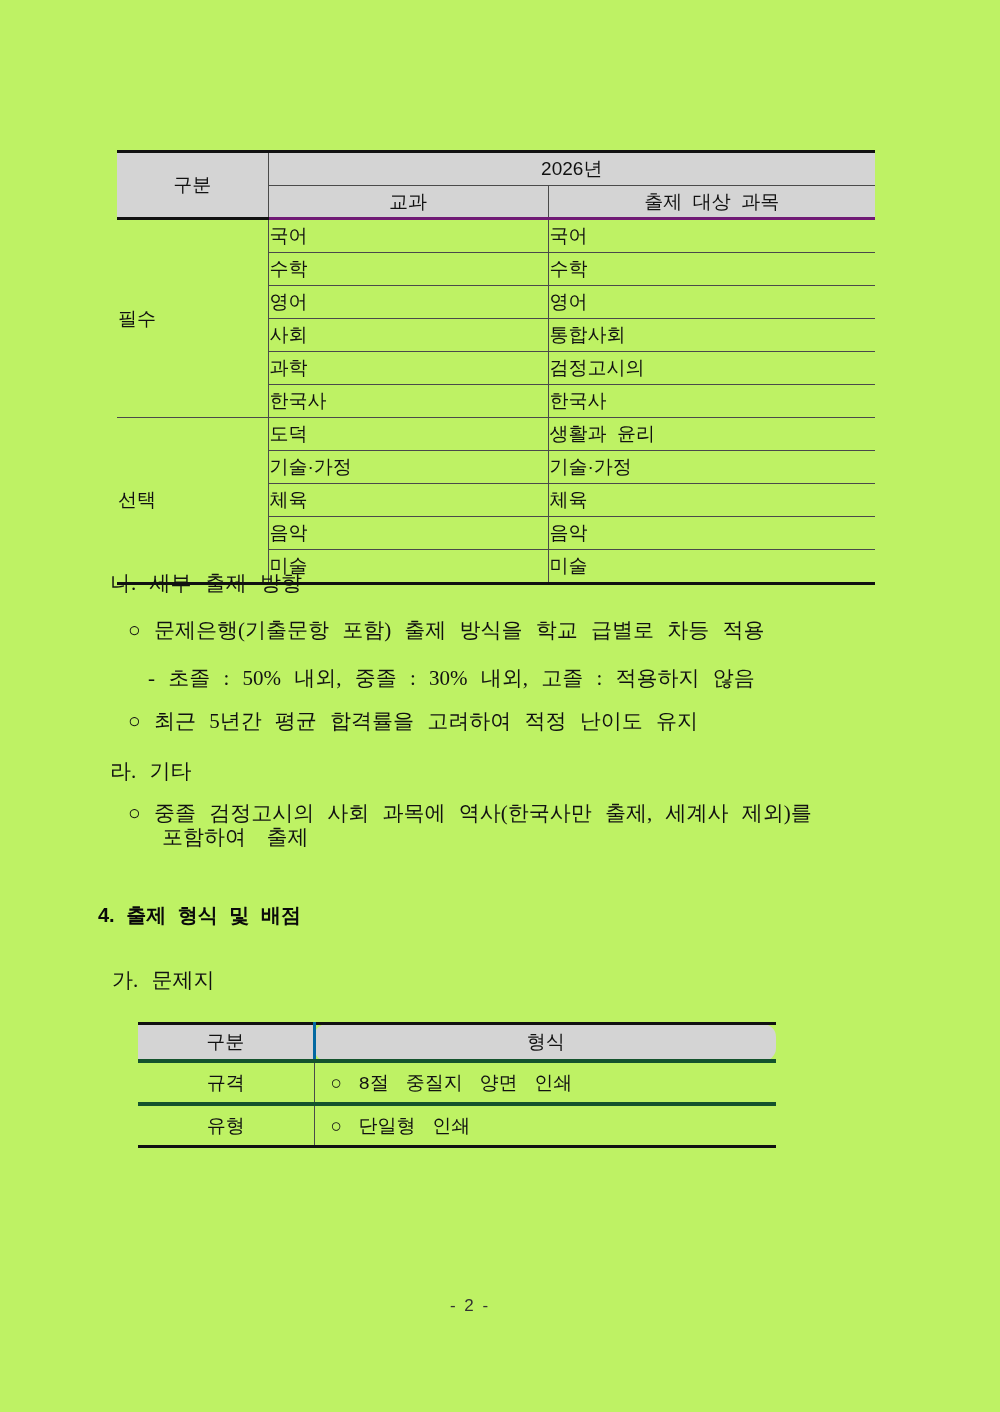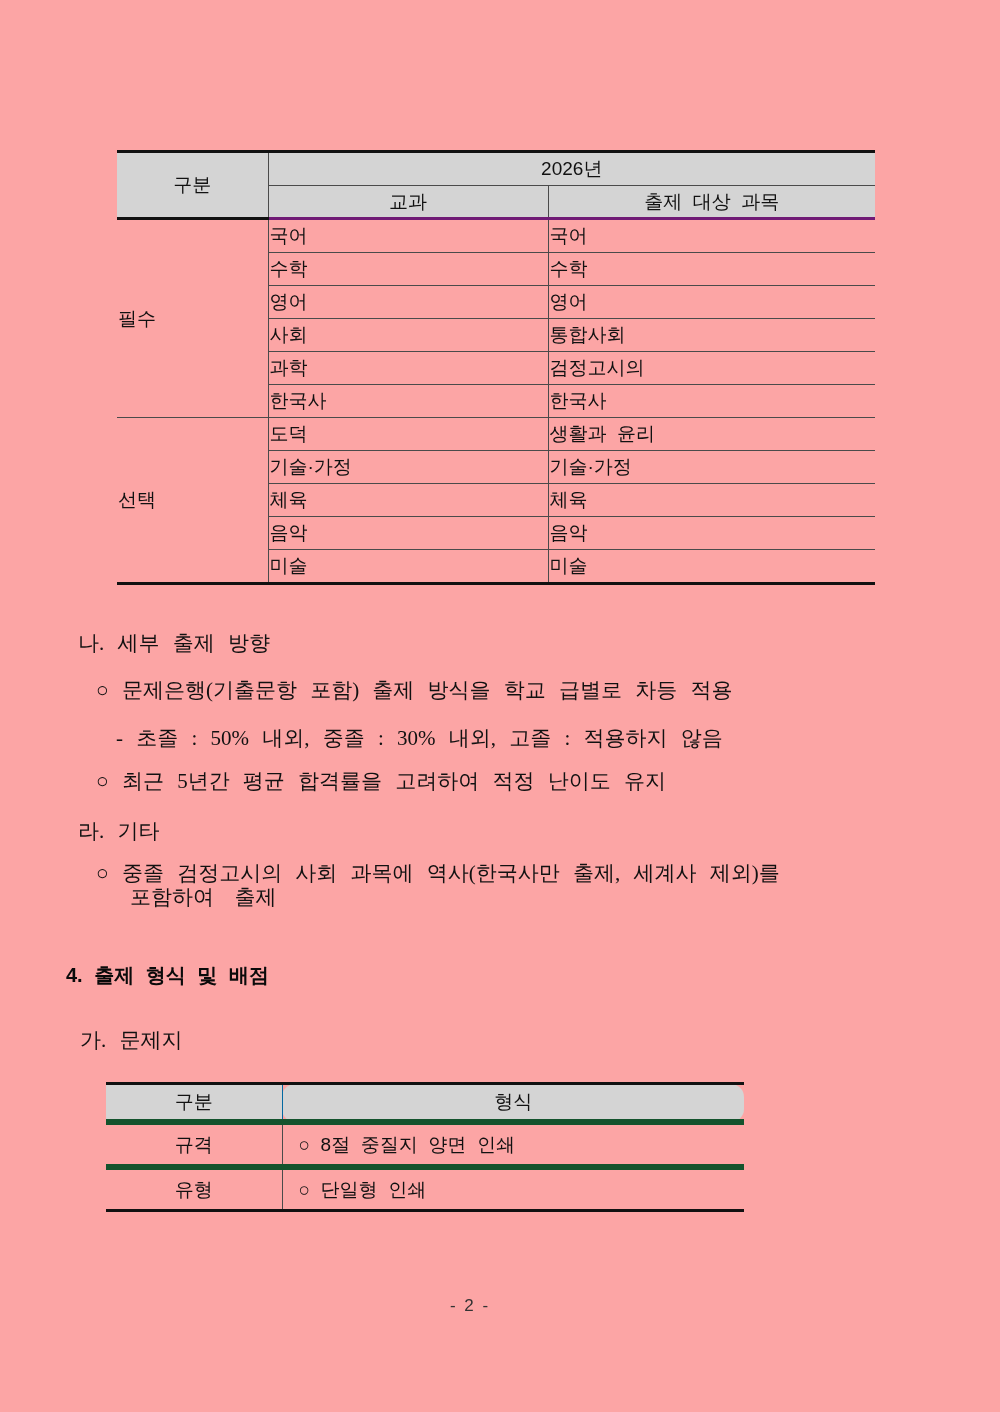--- a/index.html
+++ b/index.html
@@ -1,21 +1,21 @@
 <!DOCTYPE html>
 <html><head>
 <meta charset="utf-8">
 <style>
   html, body { margin: 0; padding: 0; background: #888; }
   .page {
     position: relative;
     width: 1000px;
     height: 1412px;
     margin: 0 auto;
-    background: #fca5a5;
+    background: #bef264;
     color: #111111;
     font-family: "Liberation Serif", "DejaVu Serif", serif;
     overflow: hidden;
   }
 
   
   table.subject-table {
     position: absolute;
     left: 117px;
     top: 150px;
@@ -63,21 +63,21 @@
 
   .mt-1 { margin-top: 46px; }  
   .mt-2 { margin-top: 21px; }
   .mt-3 { margin-top: 22px; }
   .mt-4 { margin-top: 21px; }
   .mt-5 { margin-top: 17px; }
   .mt-6 { margin-top: 24px; }
   .mt-7 { margin-top: 16px; }
   .mt-8 { margin-top: 0; font-family: Liberation Mono, monospace; }
 
-  .content-flow { position: absolute; left: 0; top: 584px; width: 920px; }
+  .content-flow { position: absolute; left: 0; top: 524px; width: 920px; padding-left: 32px; }
 
   h2.section-heading {
     margin: 50px 0 0 66px;
     font-family: "Liberation Sans", "DejaVu Sans", sans-serif;
     font-size: 20px;
     font-weight: bold;
     color: #0a0a0a;
     word-spacing: 0.3em;
     white-space: nowrap;
   }
@@ -96,22 +96,22 @@
     border-bottom: 3px solid #111111;
     word-spacing: 0.28em;
   }
   table.format-table thead th {
     background: #d4d4d4;
     height: 32px;
     font-weight: normal;
     text-align: center;
     border-bottom: 3px solid #111111;
   }
-  table.format-table th.h-format { border-left: 1px solid #0369a1; border-radius: 13px; }
-  table.format-table tbody td { height: 37px; border-top: 6px solid #14532d; }
+  table.format-table th.h-format { border-left: 3px solid #0369a1; border-radius: 13px; }
+  table.format-table tbody td { height: 37px; border-top: 4px solid #14532d; font-family: Liberation Mono, monospace; }
   table.format-table td.cat { text-align: center; }
   table.format-table td.fmt { border-left: 1px solid #4a4a4a; text-align: left; padding-left: 16px; }
 
   
   .page-footer {
     position: absolute;
     top: 1296px;
     left: 0;
     width: 940px;
     text-align: center;

